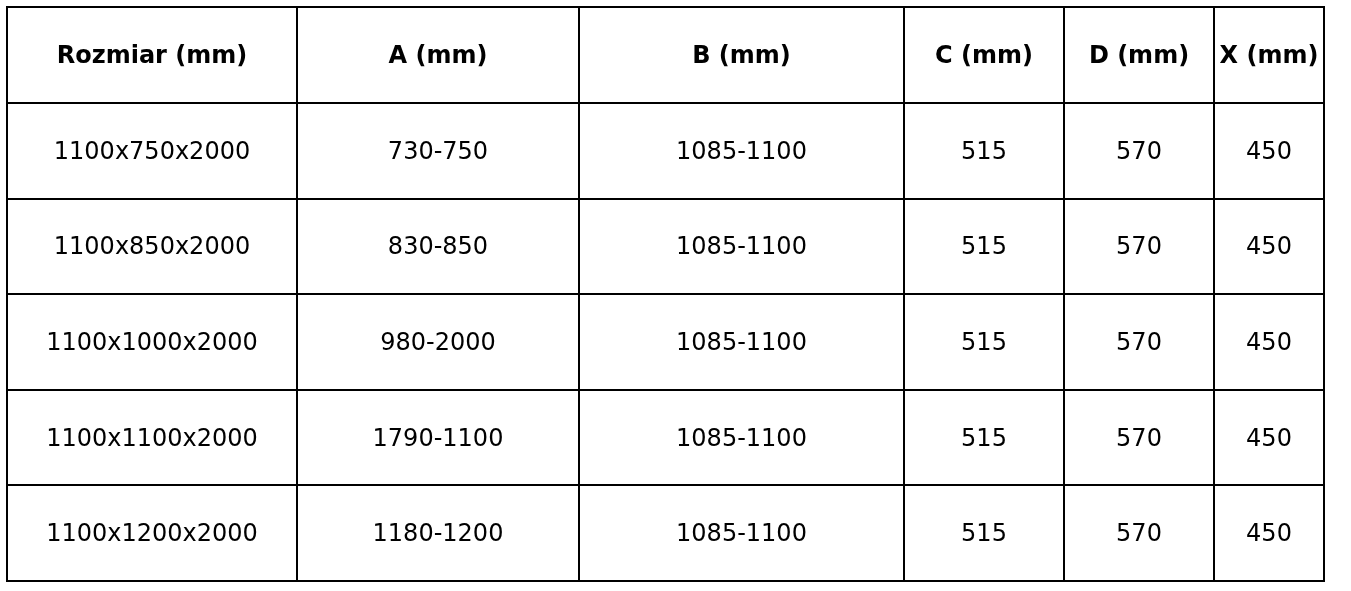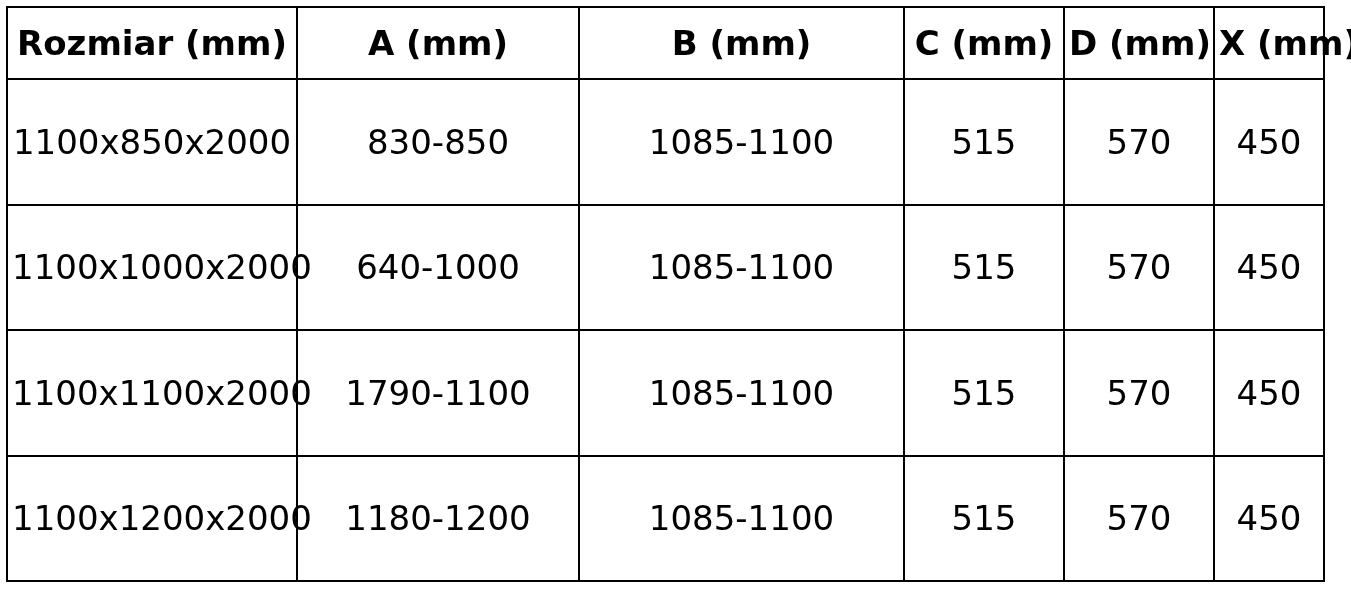--- a/index.html
+++ b/index.html
@@ -24,22 +24,22 @@
     width: 100%;
     height: 100%;
     border-collapse: collapse;
     table-layout: fixed;
   }
   table.spec-table th,
   table.spec-table td {
     border: 2px solid #000000;
     text-align: center;
     vertical-align: middle;
-    font-size: 34px;
-    padding: 0 4px;
+    font-size: 24px;
+    padding: 12px 4px;
     white-space: nowrap;
   }
   table.spec-table thead th {
     font-weight: bold;
     height: 70px;
   }
   table.spec-table tbody td {
     font-weight: normal;
     height: 64px;
   }
@@ -68,30 +68,38 @@
         <th>Rozmiar (mm)</th>
         <th>A (mm)</th>
         <th>B (mm)</th>
         <th>C (mm)</th>
         <th>D (mm)</th>
         <th>X (mm)</th>
       </tr>
     </thead>
     <tbody>
       <tr>
+        <td>1100x750x2000</td>
+        <td>730-750</td>
+        <td>1085-1100</td>
+        <td>515</td>
+        <td>570</td>
+        <td>450</td>
+      </tr>
+      <tr>
         <td>1100x850x2000</td>
         <td>830-850</td>
         <td>1085-1100</td>
         <td>515</td>
         <td>570</td>
         <td>450</td>
       </tr>
       <tr>
         <td>1100x1000x2000</td>
-        <td>640-1000</td>
+        <td>980-2000</td>
         <td>1085-1100</td>
         <td>515</td>
         <td>570</td>
         <td>450</td>
       </tr>
       <tr>
         <td>1100x1100x2000</td>
         <td>1790-1100</td>
         <td>1085-1100</td>
         <td>515</td>

